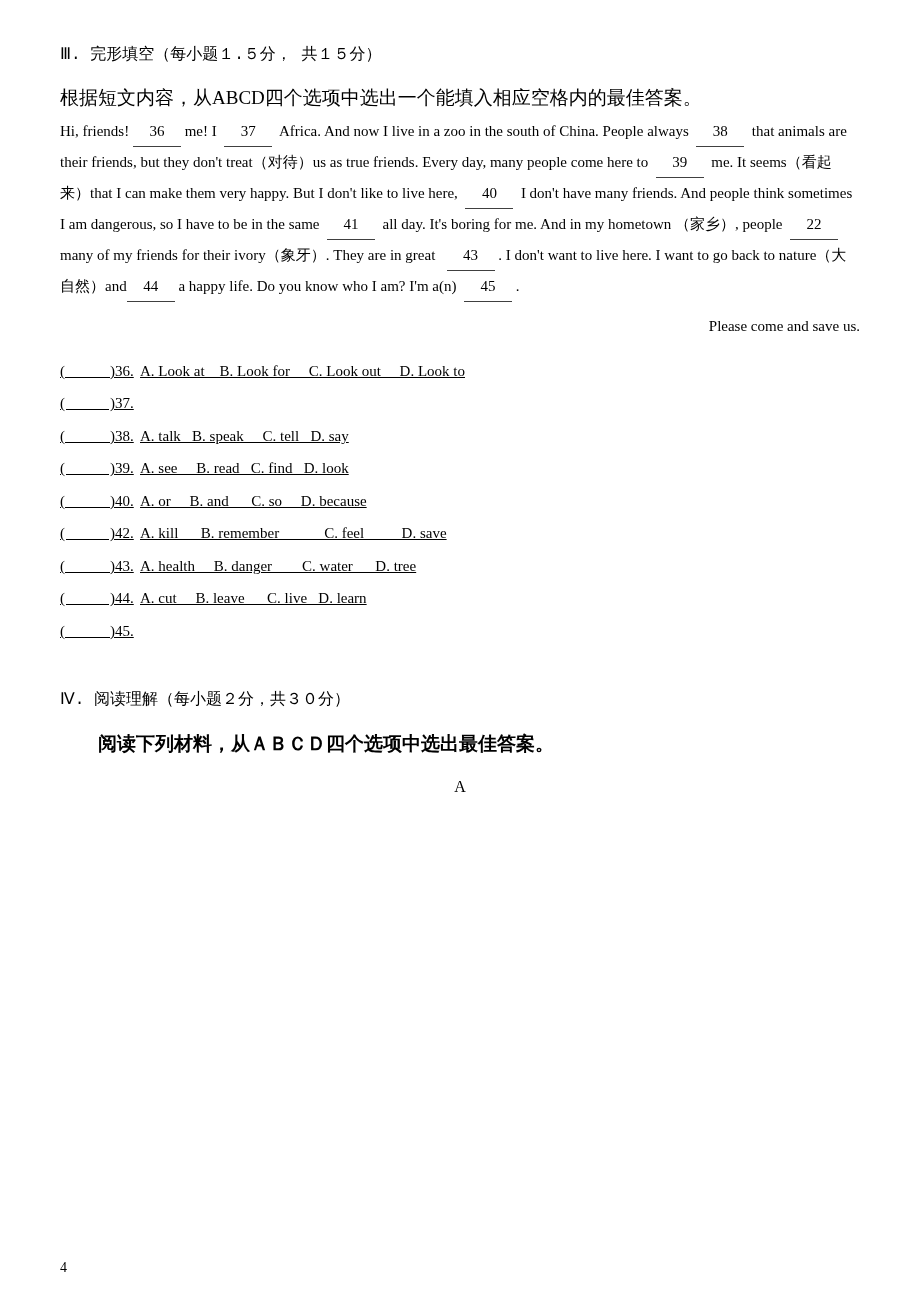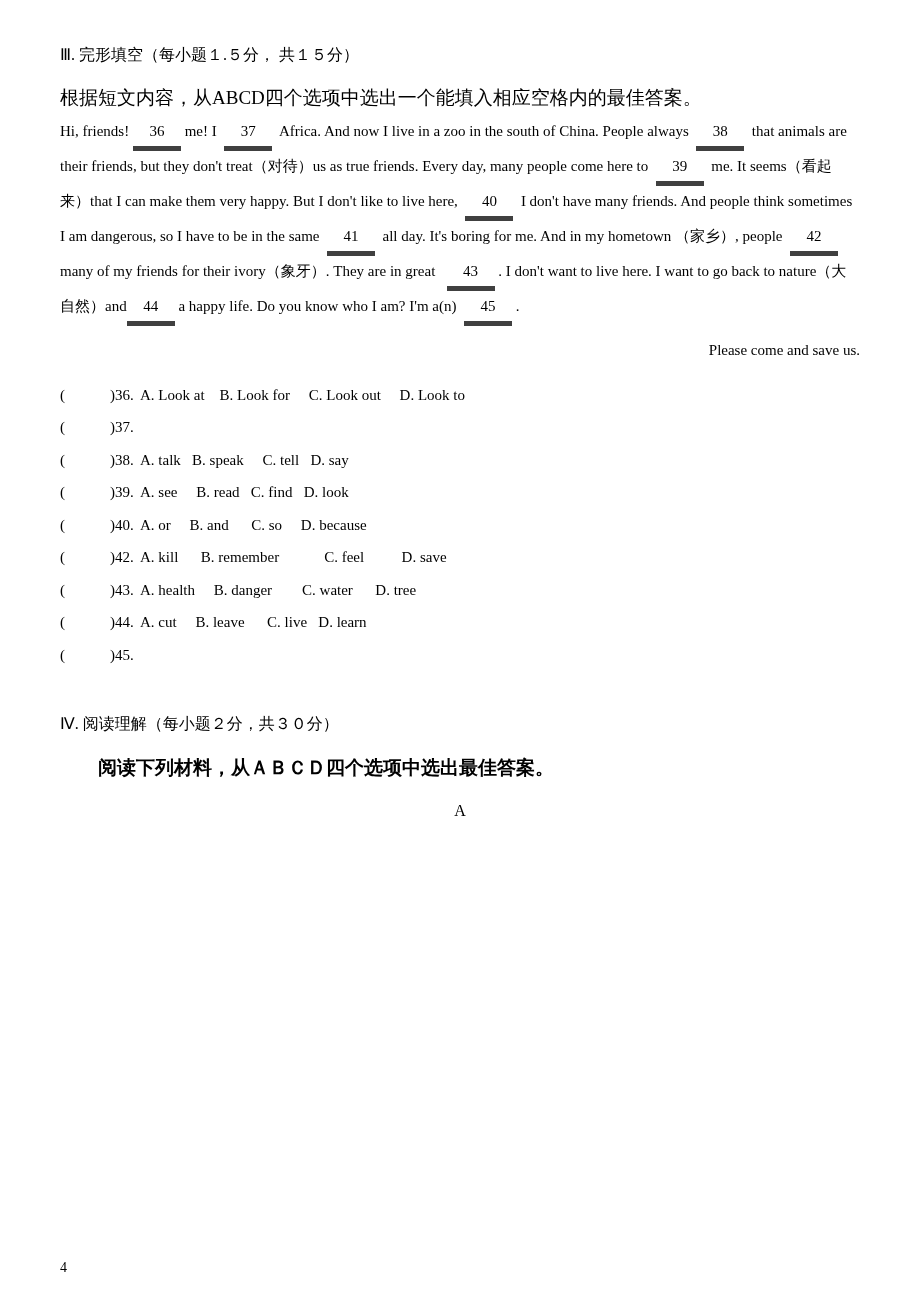--- a/index.html
+++ b/index.html
@@ -11,52 +11,53 @@
       background: #ffffff;
       font-family: "SimSun", "宋体", serif;
       font-size: 16px;
       color: #000000;
       padding: 40px 60px;
       line-height: 1.9;
     }
     .section-header {
       font-size: 16px;
       margin-bottom: 10px;
-      font-family: Liberation Serif, serif;
+      font-family: Liberation Mono, monospace;
     }
     .instruction {
       font-size: 19px;
     }
     .passage {
       font-size: 15px;
       line-height: 2.0;
       margin-bottom: 10px;
       text-indent: 0;
     }
     .blank {
       display: inline-block;
-      border-bottom: 5px solid #404040;
+      border-bottom: 1px solid #404040;
       min-width: 48px;
       text-align: center;
       padding: 0 4px;
       font-size: 15px;
     }
     .please-note {
       font-size: 15px;
       margin-bottom: 16px;
       text-align: right;
     }
     .options-list {
       list-style: none;
       font-size: 15px;
     }
     .options-list li {
       margin-bottom: 4px;
       display: flex;
       align-items: flex-end;
+      text-decoration: underline;
     }
     .bracket {
       display: inline-block;
       width: 80px;
       flex-shrink: 0;
     }
     .option-text {
       flex: 1;
     }
     .section-divider {
@@ -86,21 +87,21 @@
 <div class="section-header">Ⅲ. 完形填空（每小题１.５分，  共１５分）</div>
 
 <div class="instruction">根据短文内容，从ABCD四个选项中选出一个能填入相应空格内的最佳答案。</div>
 
 <div class="passage">
   Hi, friends! <span class="blank">36</span> me! I &nbsp;<span class="blank">37</span>&nbsp; Africa. And now I live in a zoo in the south of China. People
   always &nbsp;<span class="blank">38</span>&nbsp; that animals are their friends, but they don't treat（对待）us as true friends.
   Every day, many people come here to &nbsp;<span class="blank">39</span>&nbsp; me. It seems（看起来）that I can make them very happy.
   But I don't like to live here, &nbsp;<span class="blank">40</span>&nbsp; I don't have many friends. And people think sometimes
   I am dangerous, so I have to be in the same &nbsp;<span class="blank">41</span>&nbsp; all day. It's boring for me. And in my hometown
-  （家乡）, people &nbsp;<span class="blank">42</span>&nbsp; many of my friends for their ivory（象牙）. They are in great &nbsp;&nbsp;<span class="blank">43</span>&nbsp;.
+  （家乡）, people &nbsp;<span class="blank">22</span>&nbsp; many of my friends for their ivory（象牙）. They are in great &nbsp;&nbsp;<span class="blank">43</span>&nbsp;.
   I don't want to live here. I want to go back to nature（大自然）and<span class="blank">44</span> a happy life. Do you
   know who I am? I'm a(n) &nbsp;<span class="blank">45</span>&nbsp;.
 </div>
 
 <div class="please-note">Please come and save us.</div>
 
 <ul class="options-list">
   <li>
     <span class="bracket">(　　　)36.</span>
     <span class="option-text">A. Look at &nbsp;&nbsp; B. Look for &nbsp;&nbsp;&nbsp; C. Look out &nbsp;&nbsp;&nbsp; D. Look to</span>

